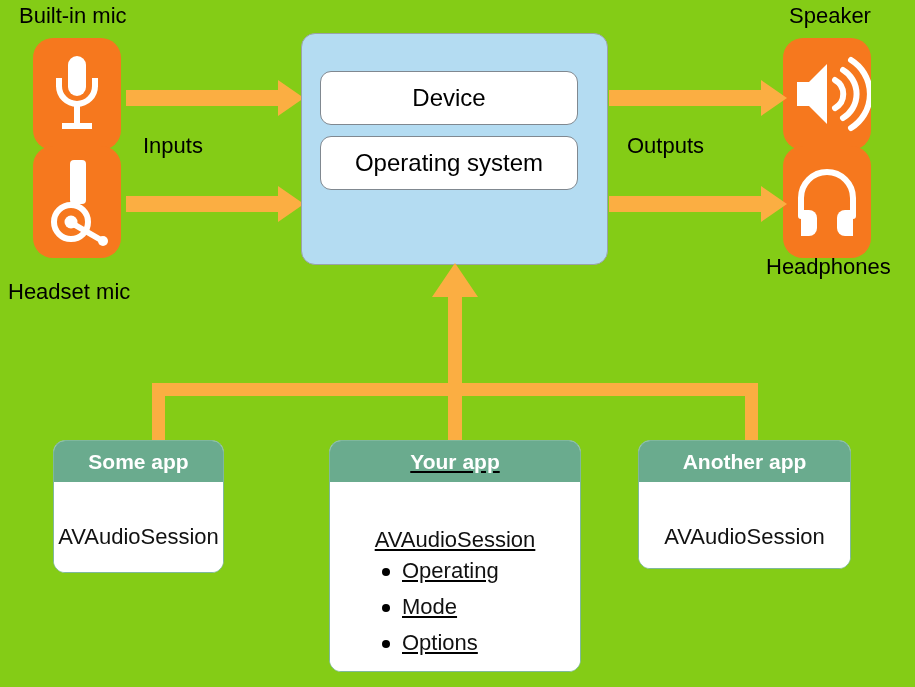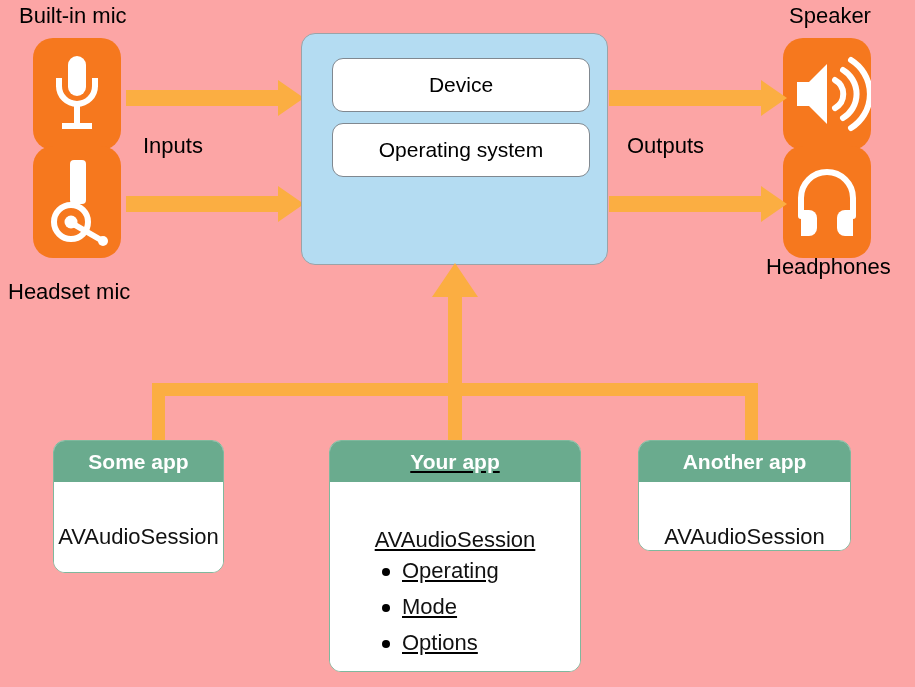--- a/index.html
+++ b/index.html
@@ -8,21 +8,21 @@
     padding: 0;
     background: #ffffff;
   }
   body {
     font-family: "Liberation Sans", sans-serif;
   }
   #canvas {
     position: relative;
     width: 915px;
     height: 687px;
-    background: #fca5a5;
+    background: #84cc16;
     overflow: hidden;
   }
   .lbl {
     position: absolute;
     color: #000000;
     font-size: 22px;
     line-height: 1;
     white-space: nowrap;
     font-family: "Liberation Sans", sans-serif;
   }
@@ -50,32 +50,33 @@
     top: 33px;
     width: 307px;
     height: 232px;
     background: #B4DCF2;
     border: 1.5px solid #9aa3a8;
     border-radius: 14px;
     box-sizing: border-box;
   }
   .layer {
     position: absolute;
-    left: 30px;
+    left: 18px;
     width: 258px;
     height: 54px;
     background: #FFFFFF;
     border: 1.5px solid #808890;
     border-radius: 11px;
     box-sizing: border-box;
     display: flex;
     align-items: center;
     justify-content: center;
-    font-size: 21px;
+    font-size: 24px;
     color: #000;
+    margin-top: 13px;
   }
   #layer0 { top: 24px; }
   #layer1 { top: 89px; }
   #layer2 { top: 154px; }
 
   
   #tree { position: absolute; left: 0; top: 255px; }
 
   
   .card {
@@ -235,20 +236,20 @@
     <div class="card-body" style="height:189px; padding-top:26px; box-sizing:border-box;">
       <div class="api-name">AVAudioSession</div>
       <ul class="bullets">
         <li>Operating</li>
         <li>Mode</li>
         <li>Options</li>
       </ul>
     </div>
   </div>
 
-  <div class="card" style="left:638px; top:440px; width:213px; height:111px;">
+  <div class="card" style="left:638px; top:440px; width:213px; height:129px;">
     <div class="card-head">Another app</div>
     <div class="card-body" style="height:90px; display:flex; align-items:center; justify-content:center;">
       <div class="api-name">AVAudioSession</div>
     </div>
   </div>
 
 </div>
 
 </body></html>

